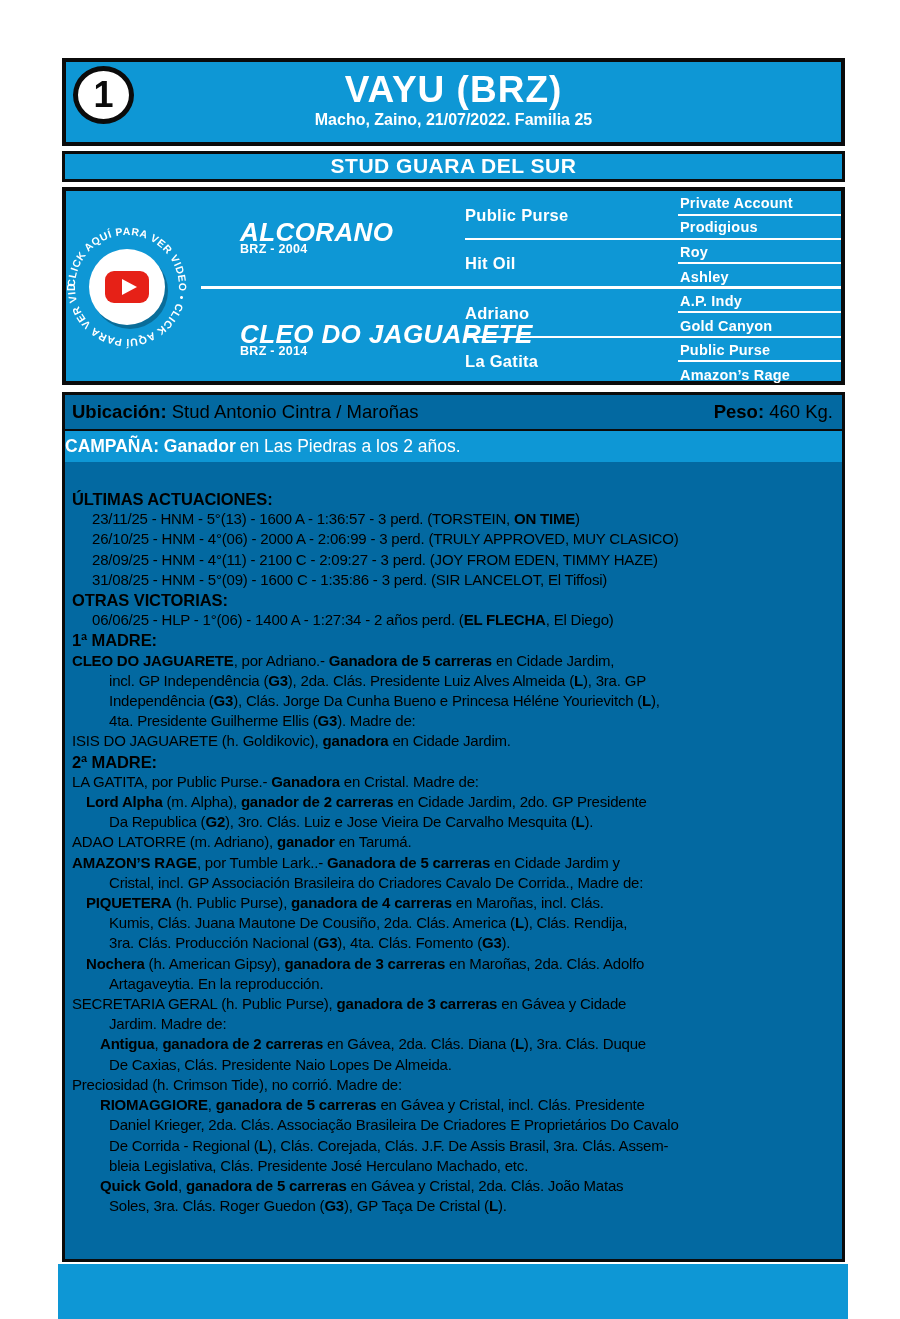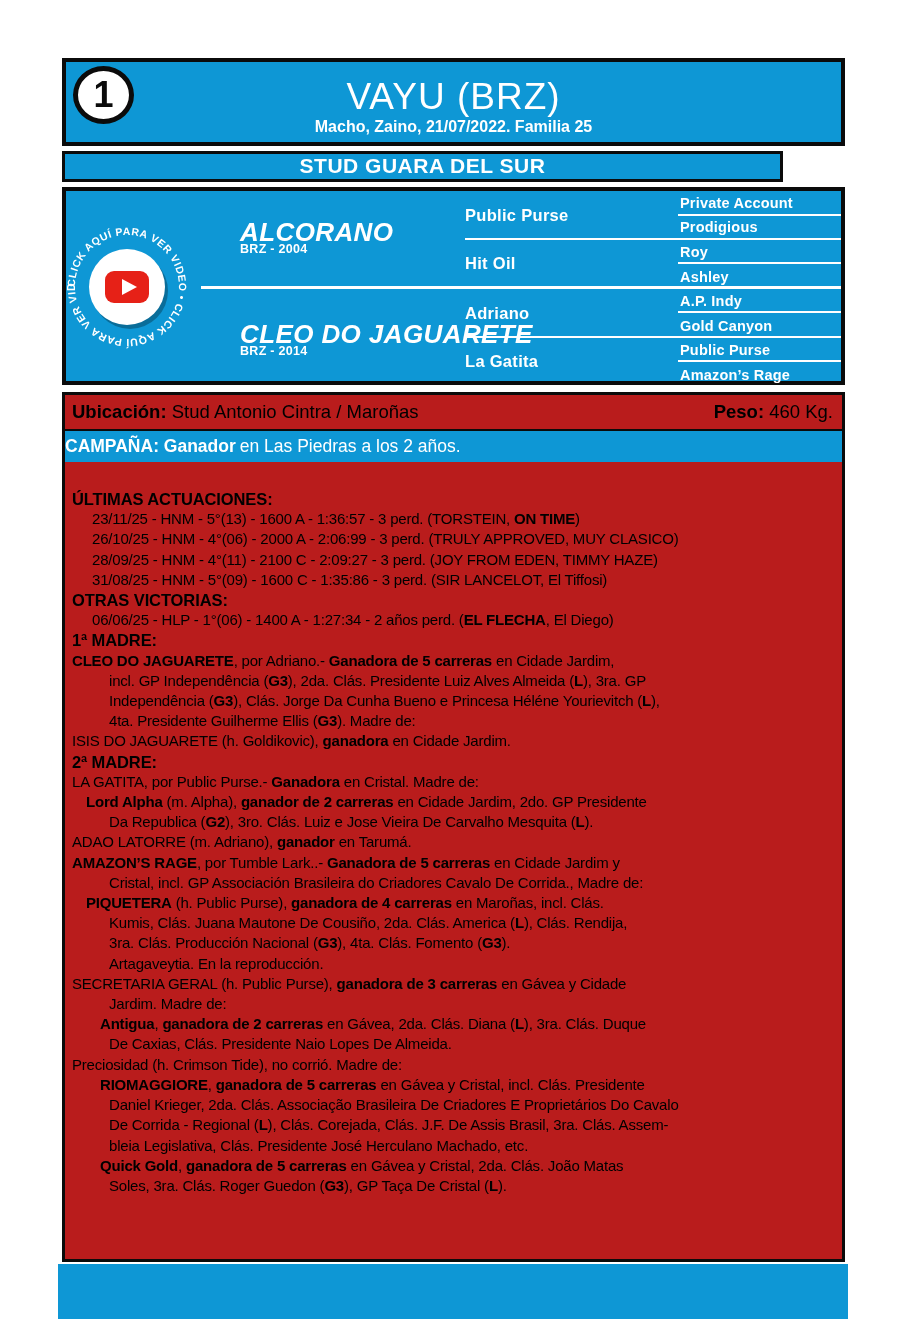--- a/index.html
+++ b/index.html
@@ -6,43 +6,43 @@
   html,body { background:#fff; }
   body { font-family:"Liberation Sans", sans-serif; color:#000; }
   .page { position:relative; width:900px; height:1319px; background:#fff; overflow:hidden; }
 
   
   .header-box { position:absolute; left:62px; top:58px; width:783px; height:88px;
     background:var(--blue); border:4px solid var(--black); }
   .num-circle { position:absolute; left:7px; top:4px; width:61px; height:58px; background:#fff;
     border:5px solid var(--black); border-radius:50%; display:flex; align-items:center;
     justify-content:center; font-size:36px; font-weight:bold; color:var(--black); }
-  .header-title { text-align:center; color:#fff; font-weight:normal; font-size:37px;
-    letter-spacing:1px; margin-top:15px; line-height:40px; }
+  .header-title { text-align:center; color:#fff; font-weight:bold; font-size:37px;
+    letter-spacing:1px; margin-top:8px; line-height:40px; }
   .header-sub { text-align:center; color:#fff; font-weight:bold; font-size:16px; margin-top:1px; }
 
   
-  .stud-bar { position:absolute; left:62px; top:151px; width:721px; height:31px;
+  .stud-bar { position:absolute; left:62px; top:151px; width:783px; height:31px;
     background:var(--blue); border:3px solid var(--black); color:#fff; font-weight:bold;
     font-size:21px; letter-spacing:.5px; text-align:center; line-height:24px; }
 
   
   .pedigree-box { position:absolute; left:62px; top:187px; width:783px; height:198px;
     background:var(--blue); border:4px solid var(--black); }
   .ped-abs { position:absolute; color:#fff; font-weight:bold; white-space:nowrap; }
   .ped-name { font-size:26px; line-height:19px; letter-spacing:.4px;font-style:italic; }
   .ped-origin { font-size:12.5px; letter-spacing:.3px; }
   .ped-g { font-size:16.5px; transform:translateY(-50%); letter-spacing:.3px; }
   .ped-gg { font-size:14.5px; transform:translateY(-50%); letter-spacing:.2px; }
   .ped-line { position:absolute; background:#fff; height:2px; }
   .video-btn { position:absolute; left:-7px; top:28px; width:136px; height:136px; cursor:pointer; }
 
   
   .main-box { position:absolute; left:62px; top:392px; width:783px; height:870px;
-    background:#b91c1c; border:3px solid var(--black); }
+    background:#0369a1; border:3px solid var(--black); }
   .info-row { display:flex; justify-content:space-between; align-items:center; height:36px;
     padding:0 9px 0 7px; border-bottom:2px solid var(--black); font-size:18.5px; }
   .info-row b { font-weight:bold; }
   .campaign-bar { height:31px; background:var(--blue); color:#fff; font-size:17.5px;
     display:flex; align-items:center; }
   .campaign-bar b { font-weight:bold; margin-right:4px; }
   .body-text { padding:27px 2px 0 7px; font-size:15px; line-height:20.2px; letter-spacing:-.2px; }
   .line { white-space:nowrap; }
   .line span.b { font-weight:bold; }
   .line.h { font-size:16.5px; font-weight:bold; letter-spacing:-.1px; }
@@ -148,20 +148,21 @@
         <div class="line i0 h"><span class="b">2ª MADRE:</span></div>
         <div class="line i0"><span>LA GATITA, por Public Purse.- </span><span class="b">Ganadora</span><span> en Cristal. Madre de:</span></div>
         <div class="line i2"><span class="b">Lord Alpha</span><span> (m. Alpha), </span><span class="b">ganador de 2 carreras</span><span> en Cidade Jardim, 2do. GP Presidente</span></div>
         <div class="line i5"><span>Da Republica (</span><span class="b">G2</span><span>), 3ro. Clás. Luiz e Jose Vieira De Carvalho Mesquita (</span><span class="b">L</span><span>).</span></div>
         <div class="line i1"><span>ADAO LATORRE (m. Adriano), </span><span class="b">ganador</span><span> en Tarumá.</span></div>
         <div class="line i0"><span class="b">AMAZON’S RAGE</span><span>, por Tumble Lark..- </span><span class="b">Ganadora de 5 carreras</span><span> en Cidade Jardim y</span></div>
         <div class="line i5"><span>Cristal, incl. GP Associación Brasileira do Criadores Cavalo De Corrida., Madre de:</span></div>
         <div class="line i2"><span class="b">PIQUETERA</span><span> (h. Public Purse), </span><span class="b">ganadora de 4 carreras</span><span> en Maroñas, incl. Clás.</span></div>
         <div class="line i5"><span>Kumis, Clás. Juana Mautone De Cousiño, 2da. Clás. America (</span><span class="b">L</span><span>), Clás. Rendija,</span></div>
         <div class="line i5"><span>3ra. Clás. Producción Nacional (</span><span class="b">G3</span><span>), 4ta. Clás. Fomento (</span><span class="b">G3</span><span>).</span></div>
+        <div class="line i2"><span class="b">Nochera</span><span> (h. American Gipsy), </span><span class="b">ganadora de 3 carreras</span><span> en Maroñas, 2da. Clás. Adolfo</span></div>
         <div class="line i5"><span>Artagaveytia. En la reproducción.</span></div>
         <div class="line i1"><span>SECRETARIA GERAL (h. Public Purse), </span><span class="b">ganadora de 3 carreras</span><span> en Gávea y Cidade</span></div>
         <div class="line i5"><span>Jardim. Madre de:</span></div>
         <div class="line i4"><span class="b">Antigua</span><span>, </span><span class="b">ganadora de 2 carreras</span><span> en Gávea, 2da. Clás. Diana (</span><span class="b">L</span><span>), 3ra. Clás. Duque</span></div>
         <div class="line i5"><span>De Caxias, Clás. Presidente Naio Lopes De Almeida.</span></div>
         <div class="line i1"><span>Preciosidad (h. Crimson Tide), no corrió. Madre de:</span></div>
         <div class="line i4"><span class="b">RIOMAGGIORE</span><span>, </span><span class="b">ganadora de 5 carreras</span><span> en Gávea y Cristal, incl. Clás. Presidente</span></div>
         <div class="line i5"><span>Daniel Krieger, 2da. Clás. Associação Brasileira De Criadores E Proprietários Do Cavalo</span></div>
         <div class="line i5"><span>De Corrida - Regional (</span><span class="b">L</span><span>), Clás. Corejada, Clás. J.F. De Assis Brasil, 3ra. Clás. Assem-</span></div>
         <div class="line i5"><span>bleia Legislativa, Clás. Presidente José Herculano Machado, etc.</span></div>

